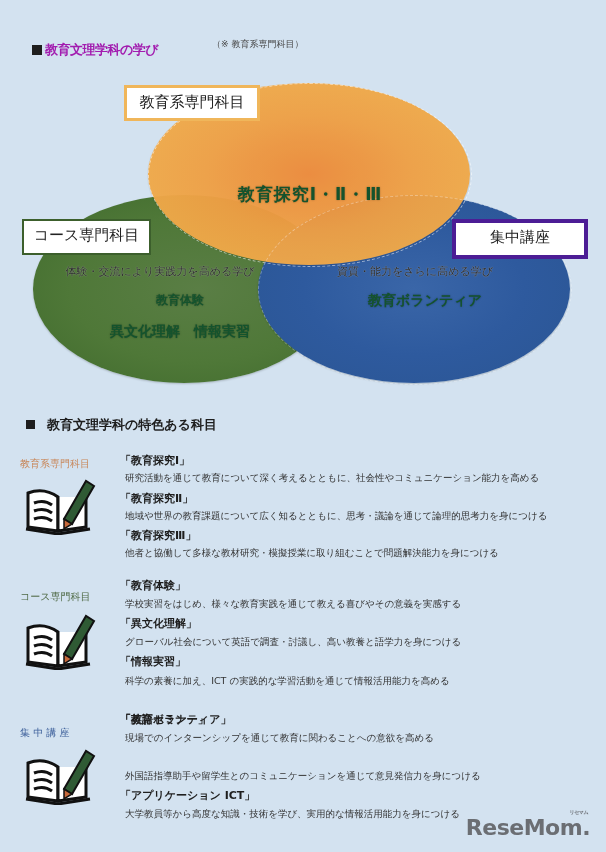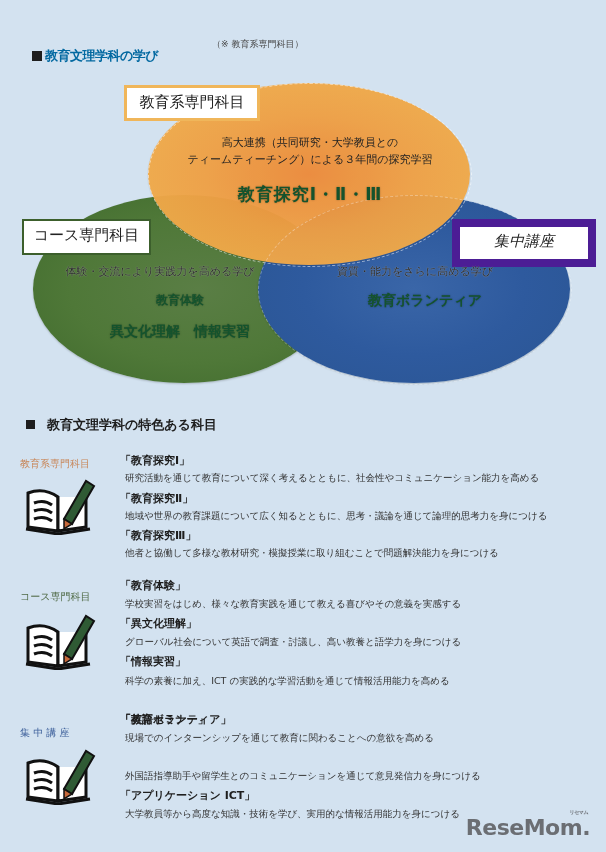--- a/index.html
+++ b/index.html
@@ -1,37 +1,37 @@
 <!DOCTYPE html>
 <html><head>
 <meta charset="utf-8">
 <style>
   html,body{margin:0;padding:0;}
   body{width:606px;height:852px;background:#d3e2f0;position:relative;overflow:hidden;
        font-family:"DejaVu Sans","Liberation Sans",sans-serif;color:#222;}
   .abs{position:absolute;}
-  .h1{left:25px;top:47px;font-size:13px;font-weight:bold;color:#0369a1;letter-spacing:-0.5px;padding-left:7px;}
+  .h1{left:25px;top:41px;font-size:13px;font-weight:bold;color:#a21caf;letter-spacing:-0.5px;padding-left:7px;}
   .h1 .sq{display:inline-block;width:10px;height:10px;background:#1e1e1e;margin-right:3px;vertical-align:-1px;}
   .note{left:212px;top:38px;font-size:9px;color:#444;}
   .venn{left:0;top:0;width:606px;height:400px;}
   .ell{position:absolute;border-radius:50%;}
   .e-green{left:33px;top:195px;width:302px;height:188px;
     background:radial-gradient(ellipse at 55% 50%, #5a7e45 0%, #4f7838 55%, #3f6a2c 100%);
     box-shadow:0 1px 2px rgba(0,0,0,0.2);}
   .e-blue{left:258px;top:195px;width:312px;height:188px;
     background:radial-gradient(ellipse at 50% 50%, #3a66a8 0%, #2e5a9e 50%, #2a5593 100%);
     box-shadow:0 1px 2px rgba(0,0,0,0.2);}
   .e-orange{left:148px;top:83px;width:322px;height:182px;
     background:radial-gradient(ellipse at 50% 50%, #ec8a3a 0%, #efa045 45%, #f1b24d 100%);
     opacity:0.96;box-shadow:0 1px 2px rgba(0,0,0,0.15);}
   .overlap{position:absolute;border:1px dashed rgba(255,255,255,0.55);border-radius:50%;}
   .lbl{position:absolute;background:#fff;font-size:15px;color:#222;text-align:center;line-height:28px;}
   .lbl-edu{left:124px;top:85px;width:130px;height:30px;border:3px solid #f0b65a;}
   .lbl-course{left:22px;top:219px;width:125px;height:32px;border:2px solid #3c5f2c;}
-  .lbl-intensive{left:452px;top:219px;width:128px;height:32px;border:8px solid #4c1d95;font-style:italic;}
+  .lbl-intensive{left:452px;top:219px;width:128px;height:32px;border:4px solid #4c1d95;}
   .txt{position:absolute;color:#14532d;text-align:center;text-shadow:0 0 2px rgba(0,0,0,0.35);}
   .o-sub{left:150px;top:134px;width:320px;font-size:11px;color:#222;line-height:17px;text-shadow:none;}
   .o-main{left:150px;top:183px;width:320px;font-size:17px;font-weight:bold;letter-spacing:1px;}
   .g-sub{left:40px;top:264px;width:240px;font-size:11px;color:#2a2a2a;text-shadow:0 0 1px rgba(255,255,255,0.6);}
   .g-l1{left:80px;top:292px;width:200px;font-size:12px;font-weight:bold;}
   .g-l2{left:60px;top:323px;width:240px;font-size:14px;font-weight:bold;}
   .b-sub{left:320px;top:264px;width:190px;font-size:11px;color:#2a2a2a;text-shadow:0 0 1px rgba(255,255,255,0.6);}
   .b-l1{left:330px;top:292px;width:190px;font-size:14px;font-weight:bold;}
   .b-l2{left:288px;top:323px;width:280px;font-size:14px;font-weight:bold;}
 
@@ -51,24 +51,20 @@
 <div class="abs note">（※ 教育系専門科目）</div>
 
 <div class="abs venn">
   <div class="ell e-green"></div>
   <div class="ell e-blue"></div>
   <div class="ell e-orange"></div>
   <div class="overlap" style="left:148px;top:83px;width:322px;height:182px;"></div>
   <div class="overlap" style="left:258px;top:195px;width:312px;height:188px;border-color:rgba(255,255,255,0.35);"></div>
 
   <div class="lbl lbl-edu">教育系専門科目</div>
-  <div class="txt o-sub">
-    <div>高大連携（共同研究・大学教員との</div>
-    <div>ティームティーチング）による３年間の探究学習</div>
-  </div>
   <div class="txt o-main">教育探究Ⅰ・Ⅱ・Ⅲ</div>
 
   <div class="lbl lbl-course">コース専門科目</div>
   <div class="txt g-sub">体験・交流により実践力を高める学び</div>
   <div class="txt g-l1">教育体験</div>
   <div class="txt g-l2">異文化理解　情報実習</div>
 
   <div class="lbl lbl-intensive">集中講座</div>
   <div class="txt b-l1">教育ボランティア</div>
   <div class="txt b-sub">資質・能力をさらに高める学び</div>

